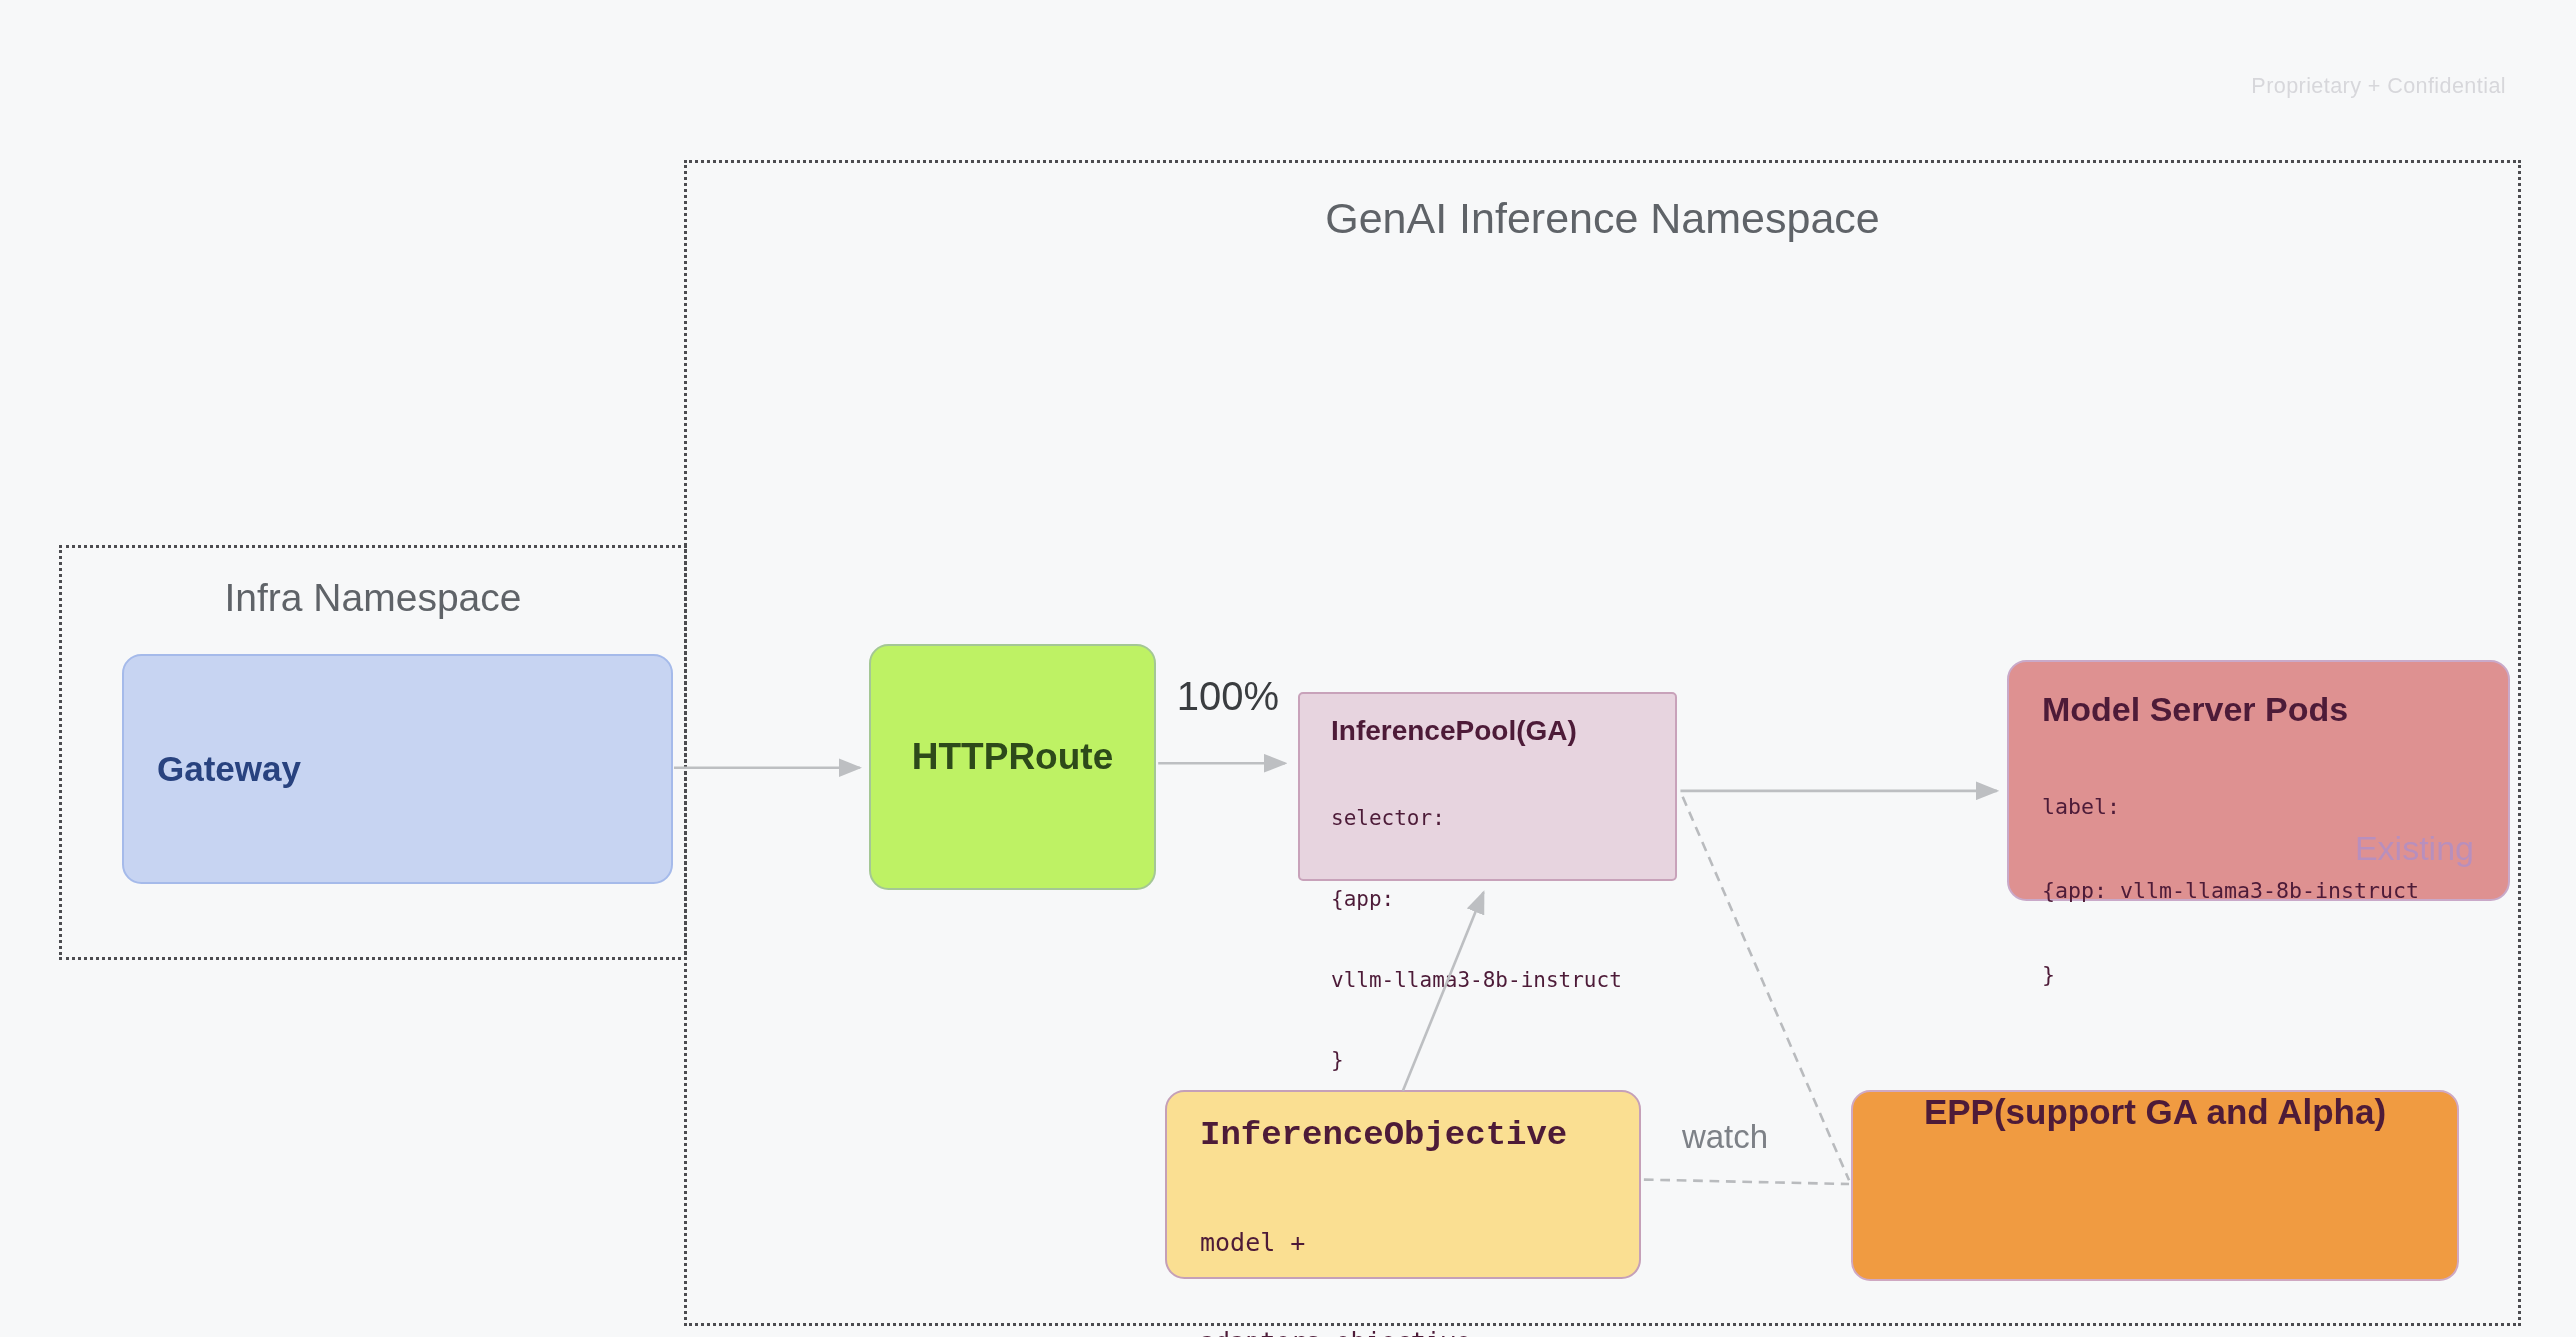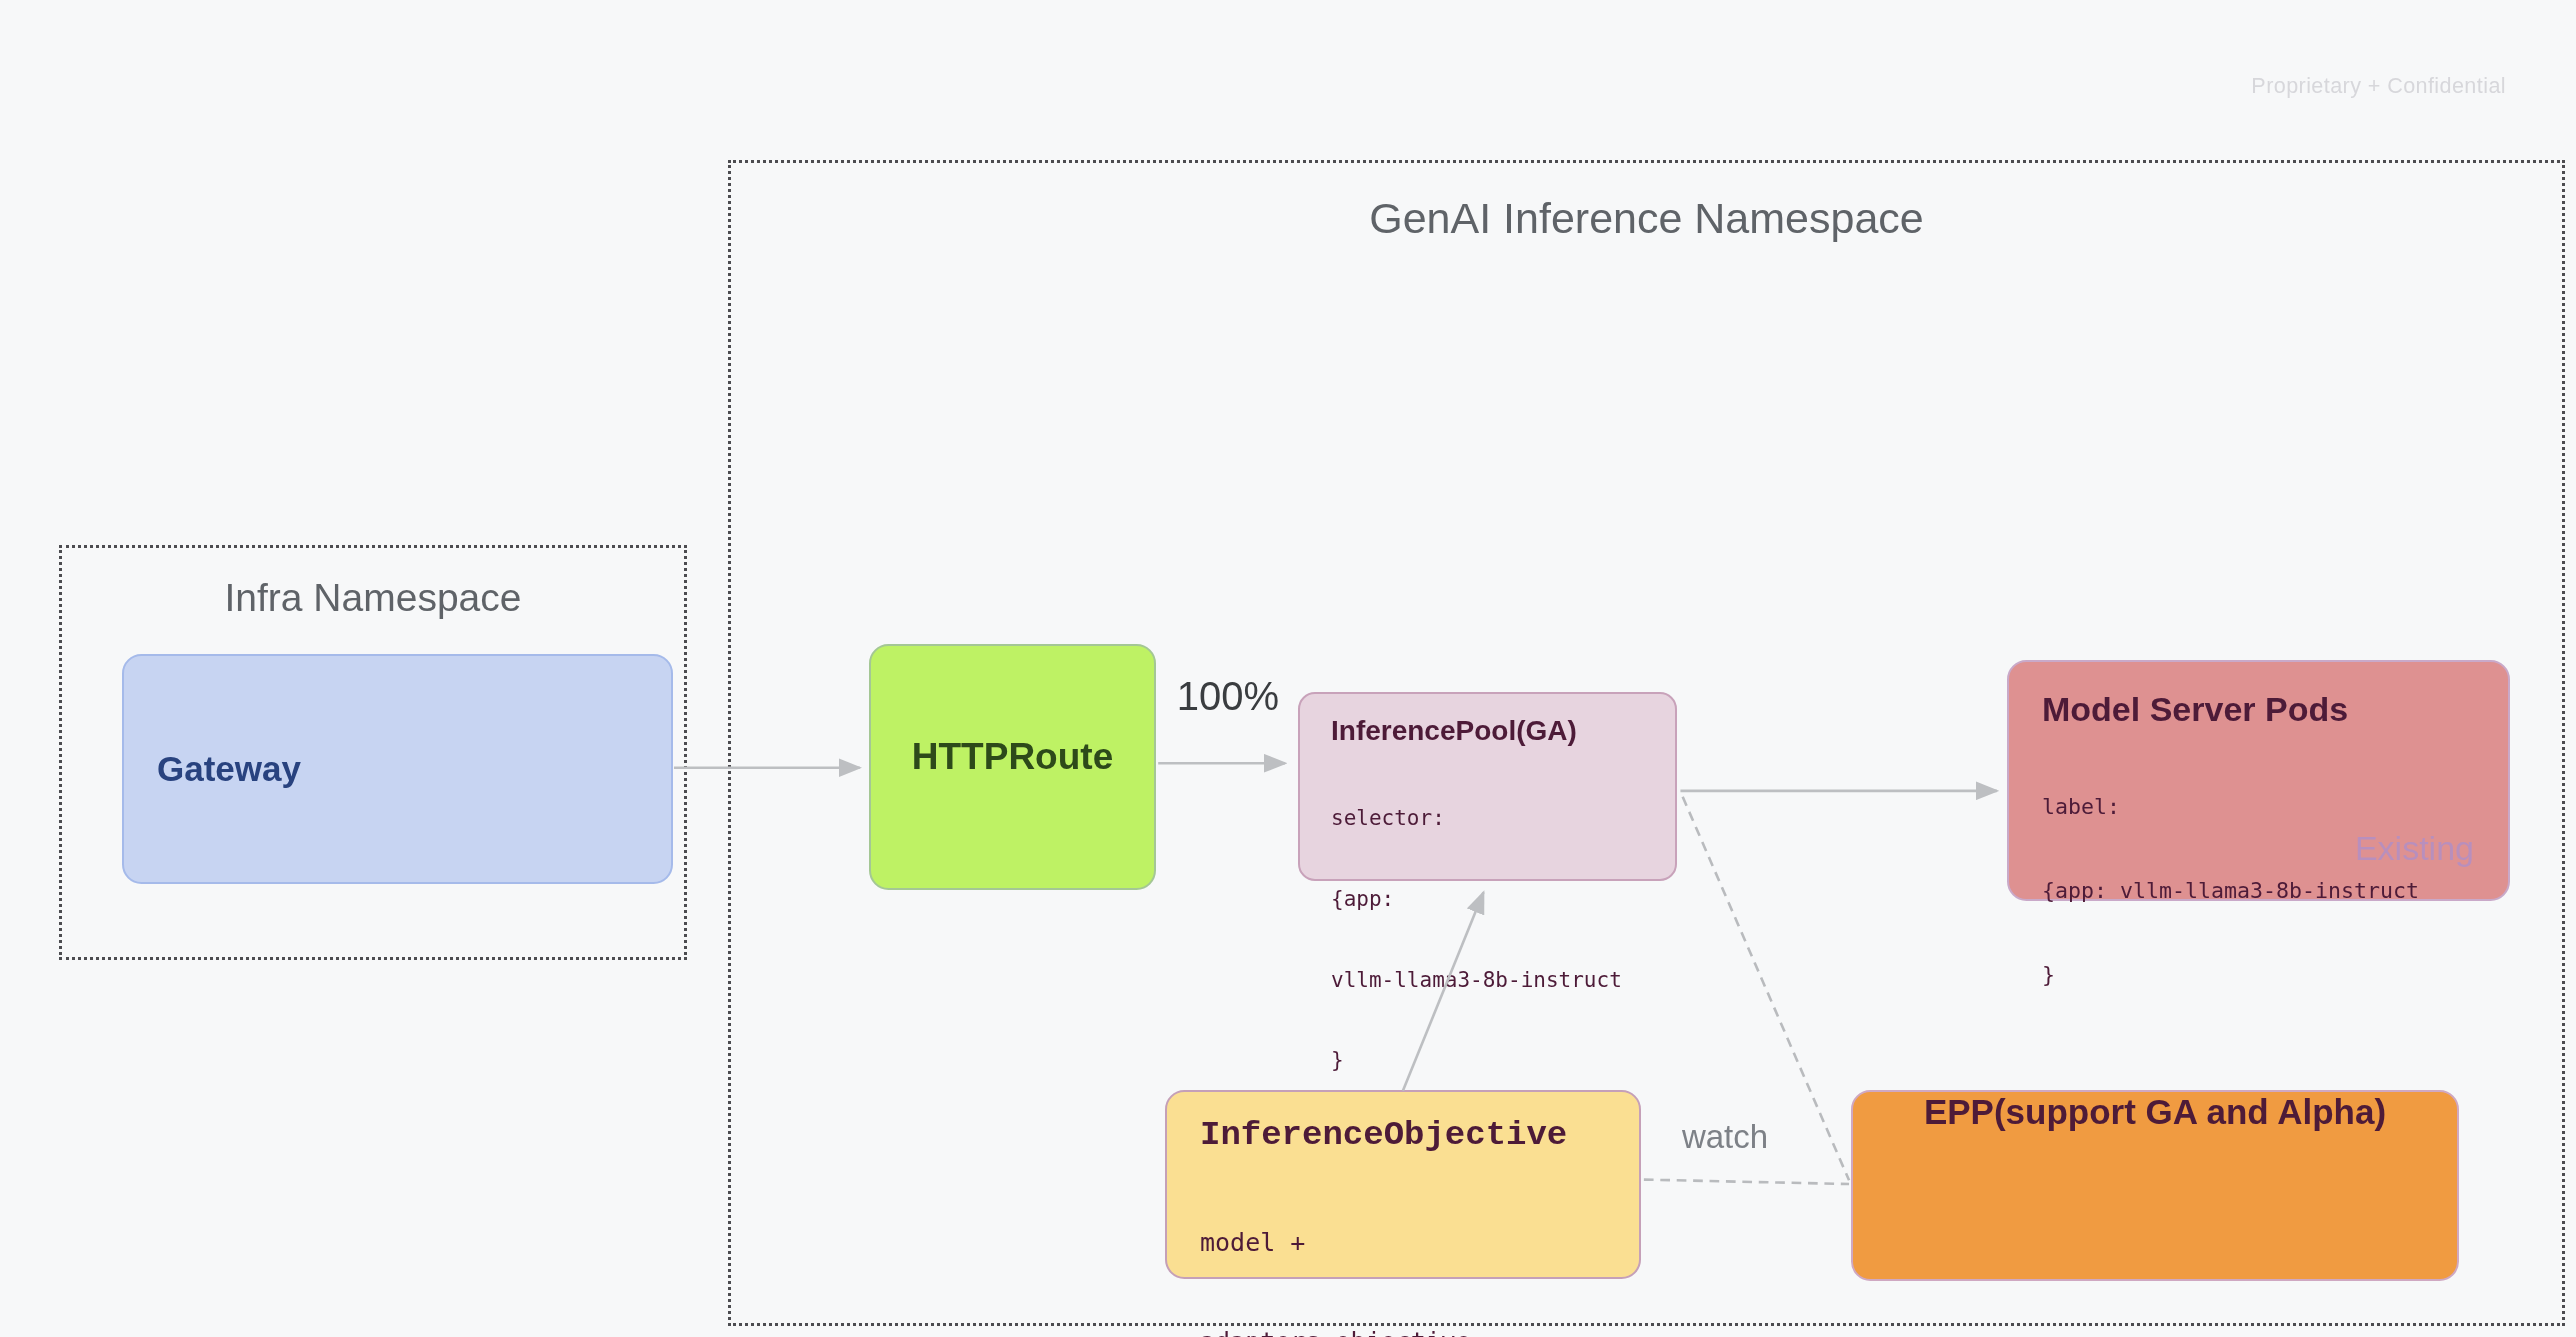--- a/index.html
+++ b/index.html
@@ -23,21 +23,21 @@
     color: #d7d7db;
     letter-spacing: 0.4px;
   }
   
   .ns-rect {
     position: absolute;
     border: 3px dotted #4c4c50;
     background: transparent;
     box-sizing: border-box;
   }
-  .ns-genai { left: 728px; top: 160px; width: 1837px; height: 1166px; }
+  .ns-genai { left: 684px; top: 160px; width: 1837px; height: 1166px; }
   .ns-infra { left: 59px;  top: 545px; width: 628px;  height: 415px;  }
   .ns-title {
     position: absolute;
     width: 100%;
     text-align: center;
     color: #5f6368;
     font-weight: 400;
   }
   .ns-genai .ns-title { top: 31px; font-size: 43px; }
   .ns-infra .ns-title { top: 28px; font-size: 39px; }
@@ -63,21 +63,21 @@
     background: #bef264; border-color: #a4c795;
     display: flex; align-items: center; justify-content: center;
   }
   .node-httproute .node-label {
     font-size: 37px; font-weight: 700; color: #2d4a1a;
     margin-top: -21px;
   }
   .node-pool {
     left: 1298px; top: 692px; width: 379px; height: 189px;
     background: #e7d4df; border-color: #c8a2ba;
-    border-radius: 17px;
+    border-radius: 5px;
     padding: 21px 0 0 31px;
   }
   .node-pool .node-title { font-size: 28px; font-weight: 700; color: #4d1b38; }
   .node-pool .code { margin-top: 4.5px; font-size: 21px; line-height: 1.28; }
   .node-pods {
     left: 2007px; top: 660px; width: 503px; height: 241px;
     background: #de9191; border-color: #c9a9c9;
     padding: 28px 0 0 33px;
   }
   .node-pods .node-title { font-size: 34px; font-weight: 700; color: #4d1b38; }

